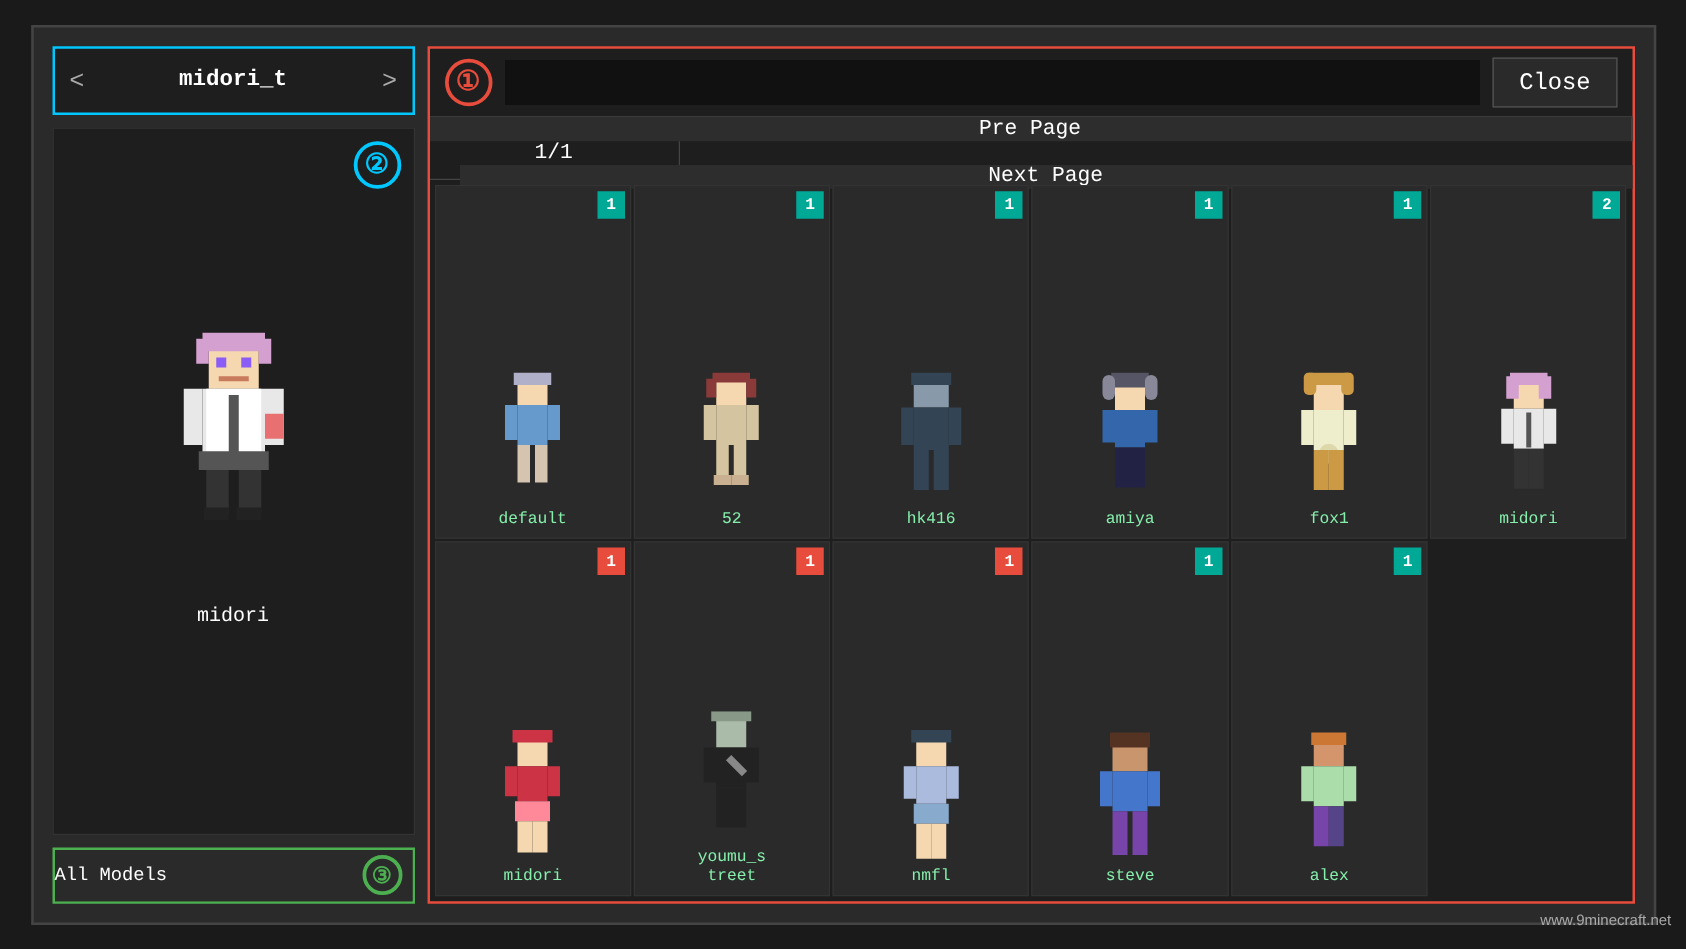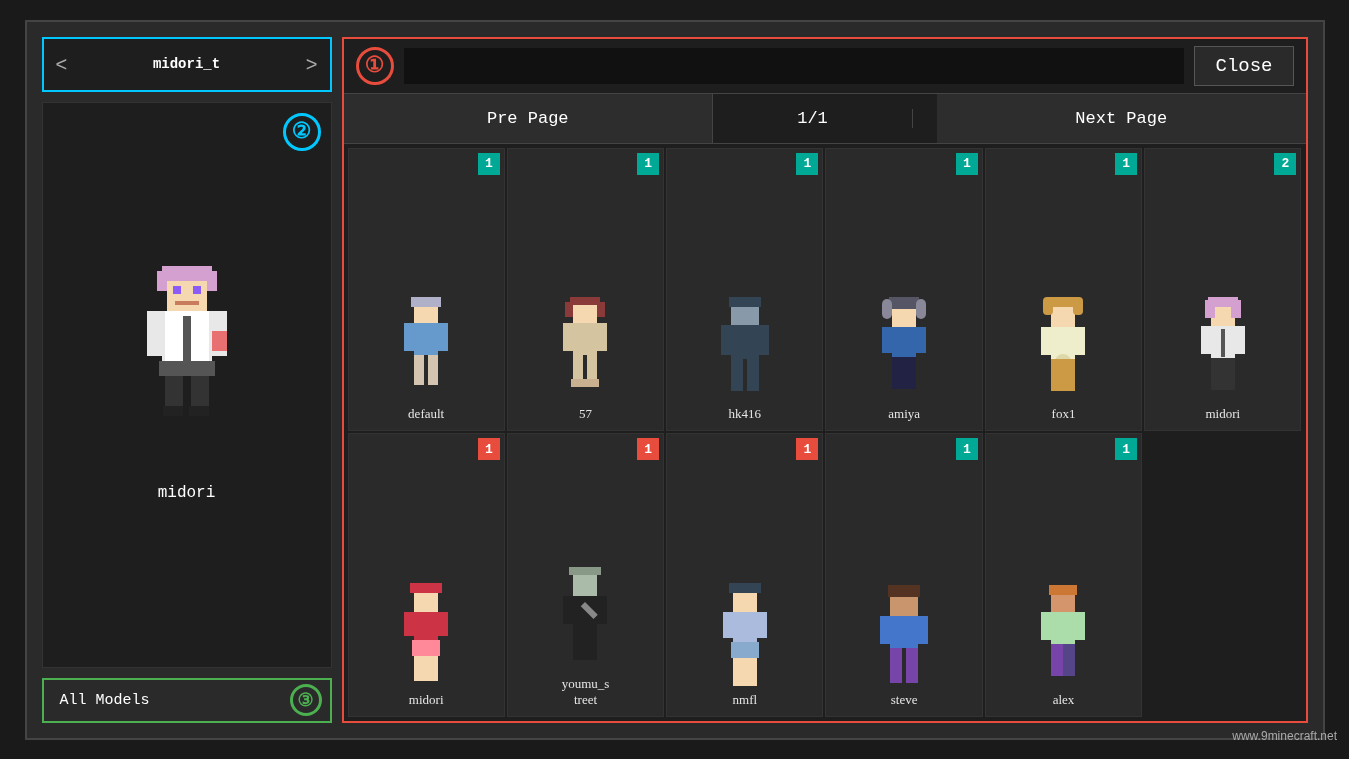--- a/index.html
+++ b/index.html
@@ -43,21 +43,21 @@
       color: #ccc;
       font-size: 18px;
       cursor: pointer;
       background: none;
       border: none;
       color: #aaa;
       font-size: 20px;
     }
     .player-name {
       color: white;
-      font-size: 14px;
+      font-size: 18px;
       font-weight: bold;
     }
     .player-preview {
       background: #1e1e1e;
       flex: 1;
       display: flex;
       flex-direction: column;
       align-items: center;
       justify-content: center;
       position: relative;
@@ -92,21 +92,21 @@
       margin-bottom: 12px;
     }
     .model-buttons {
       border: 2px solid #4caf50;
       display: flex;
       flex-direction: column;
     }
     .model-btn {
       background: #2a2a2a;
       color: white;
-      padding: 12px 16px;
+      padding: 12px 0;
       font-size: 15px;
       font-family: 'Courier New', monospace;
       cursor: pointer;
       border: none;
       border-bottom: 1px solid #444;
       text-align: left;
       position: relative;
     }
     .model-btn:last-child { border-bottom: none; }
     .badge-circle-3 {
@@ -166,23 +166,23 @@
       background: #2a2a2a;
       color: white;
       border: 1px solid #555;
       padding: 8px 20px;
       font-size: 19px;
       font-family: 'Courier New', monospace;
       cursor: pointer;
     }
     .pagination-row {
       display: flex;
-      align-items: center;
       border-bottom: 1px solid #444;
       height: 50px;
+      flex-direction: column;
     }
     .page-btn {
       flex: 1;
       background: #2d2d2d;
       color: white;
       font-size: 17px;
       font-family: 'Courier New', monospace;
       border: none;
       height: 100%;
       cursor: pointer;
@@ -233,24 +233,24 @@
     .badge-red { background: #e74c3c; }
     .model-sprite {
       width: 70px;
       height: 110px;
       display: flex;
       align-items: flex-end;
       justify-content: center;
       margin-bottom: 4px;
     }
     .model-name {
-      color: #e5e5e5;
+      color: #86efac;
       font-size: 13px;
       text-align: center;
-      font-family: Liberation Serif, serif;
+      font-family: Liberation Mono, monospace;
       padding-bottom: 4px;
     }
     .watermark {
       position: absolute;
       bottom: 16px;
       right: 12px;
       color: #aaa;
       font-size: 12px;
       font-family: Arial, sans-serif;
     }
@@ -354,21 +354,21 @@
             <rect x="42" y="5" width="8" height="15" fill="#8b3a3a"></rect>
             <rect x="18" y="26" width="24" height="32" fill="#d4c4a0"></rect>
             <rect x="8" y="26" width="10" height="28" fill="#d4c4a0"></rect>
             <rect x="42" y="26" width="10" height="28" fill="#d4c4a0"></rect>
             <rect x="18" y="58" width="10" height="30" fill="#d4c4a0"></rect>
             <rect x="32" y="58" width="10" height="30" fill="#d4c4a0"></rect>
             <rect x="16" y="82" width="14" height="8" fill="#c8b090"></rect>
             <rect x="30" y="82" width="14" height="8" fill="#c8b090"></rect>
           </svg>
         </div>
-        <span class="model-name">57</span>
+        <span class="model-name">52</span>
       </div>
 
       <div class="model-item">
         <div class="model-badge badge-teal">1</div>
         <div class="model-sprite">
           <svg width="60" height="105" viewBox="0 0 60 105">
             <rect x="16" y="2" width="28" height="26" fill="#8899aa"></rect>
             <rect x="14" y="0" width="32" height="10" fill="#334455"></rect>
             <rect x="16" y="28" width="28" height="34" fill="#334455"></rect>
             <rect x="6" y="28" width="10" height="30" fill="#334455"></rect>

